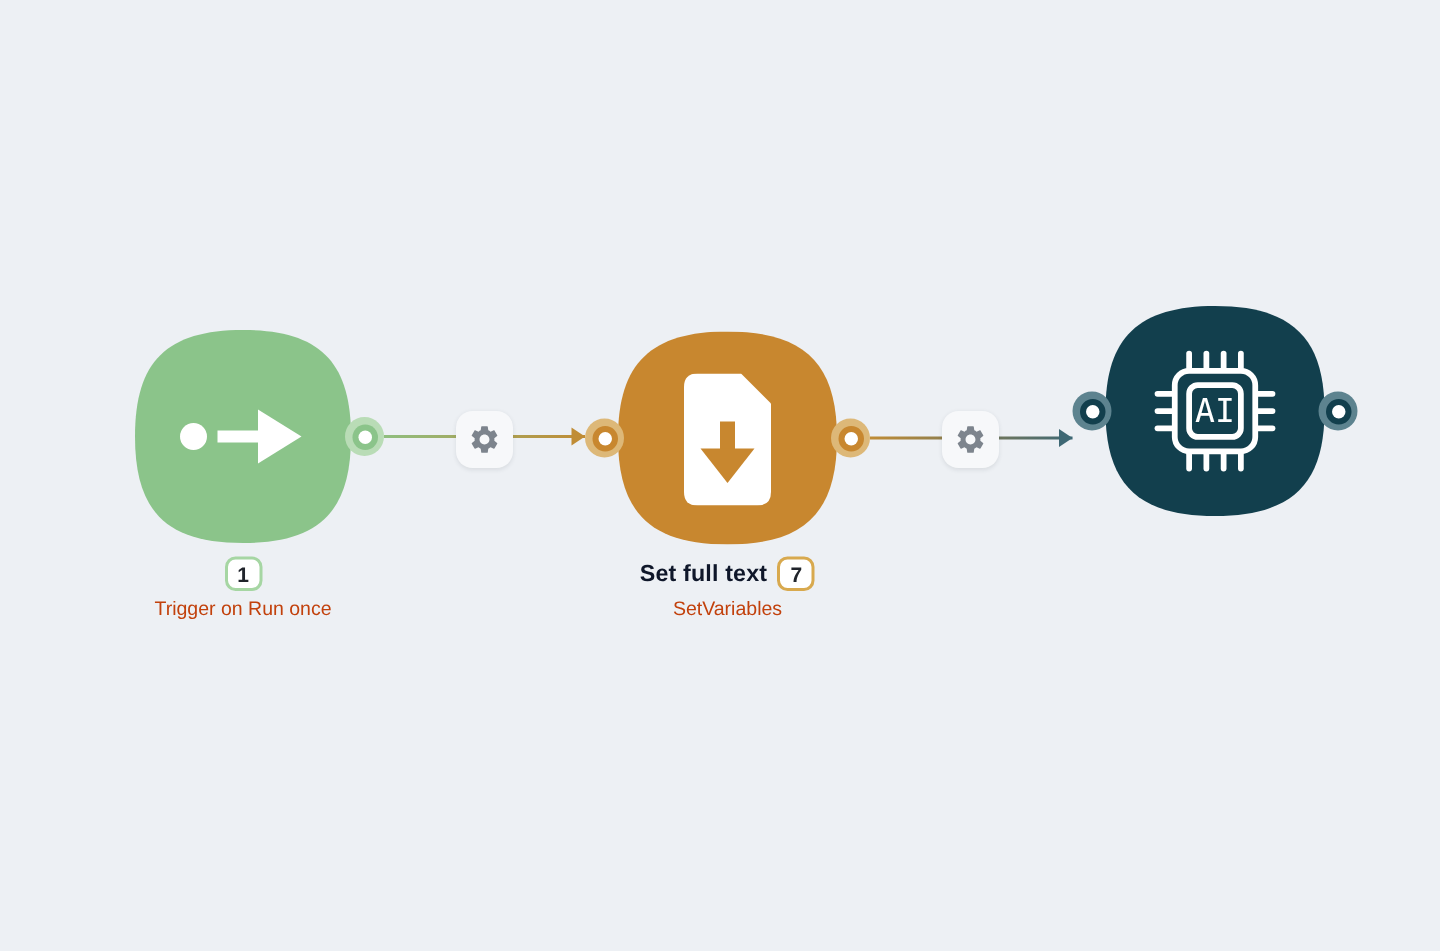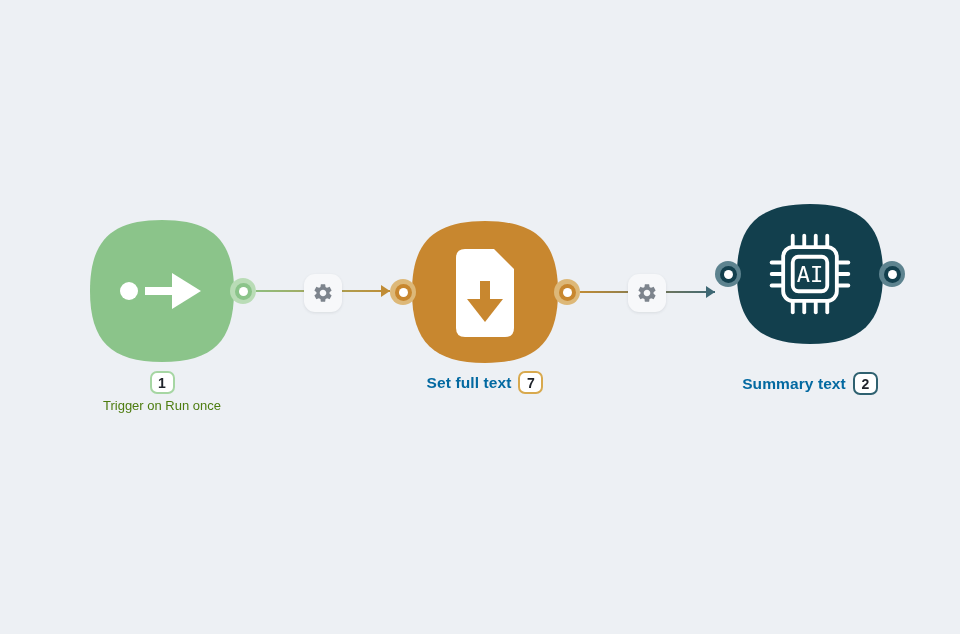--- a/index.html
+++ b/index.html
@@ -40,31 +40,31 @@
   .gear-box{
     position:absolute;width:38px;height:38px;border-radius:11px;background:#f7f8fa;
     box-shadow:0 1px 3px rgba(40,50,60,0.10);display:grid;place-items:center;z-index:2;
   }
   .gear-box-1{left:304px;top:274px;}
   .gear-box-2{left:628px;top:274px;}
 
   
   .node-label{position:absolute;text-align:center;z-index:1;}
   .label-row{display:flex;align-items:center;justify-content:center;gap:7px;}
-  .node-title{font-size:15.5px;font-weight:700;color:#0369a1;letter-spacing:0.1px;}
+  .node-title{font-size:15.5px;font-weight:700;color:#0f172a;letter-spacing:0.1px;}
   .node-title:empty{display:none;}
   .badge{
     display:inline-flex;align-items:center;justify-content:center;
     min-width:15px;height:19px;padding:0 3px;border-radius:7px;background:#ffffff;
     border:2px solid #999;font-size:14px;font-weight:700;color:#20242b;
   }
   .label-green .badge{border-color:#a6d6a3;}
   .label-orange .badge{border-color:#d8a94e;}
   .label-teal .badge{border-color:#2f6170;}
-  .node-subtitle{margin-top:4px;font-size:13px;color:#4d7c0f;}
+  .node-subtitle{margin-top:4px;font-size:13px;color:#c2410c;}
 
   .chip-text{font-family:"DejaVu Sans Mono",monospace;font-size:23px;fill:#ffffff;}
 </style>
 </head>
 <body>
 
 <div class="canvas">
 
   <div class="wire wire-1"></div>
   <div class="arrowhead arrowhead-1"></div>
@@ -165,22 +165,19 @@
       <span class="badge">1</span>
     </div>
     <div class="node-subtitle">Trigger on Run once</div>
   </div>
 
   <div class="node-label label-orange" style="left:385px;top:371px;width:200px;">
     <div class="label-row">
       <span class="node-title">Set full text</span>
       <span class="badge">7</span>
     </div>
+    <div class="node-subtitle">SetVariables</div>
   </div>
 
   <div class="node-label label-teal" style="left:705px;top:372px;width:210px;">
-    <div class="label-row">
-      <span class="node-title">Summary text</span>
-      <span class="badge">2</span>
-    </div>
   </div>
 
 </div>
 
 </body></html>

